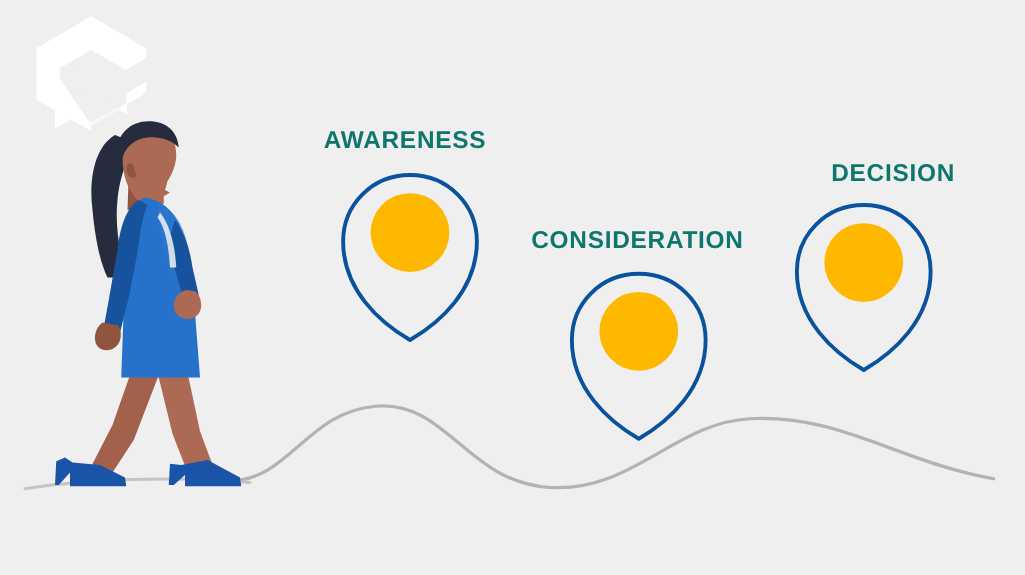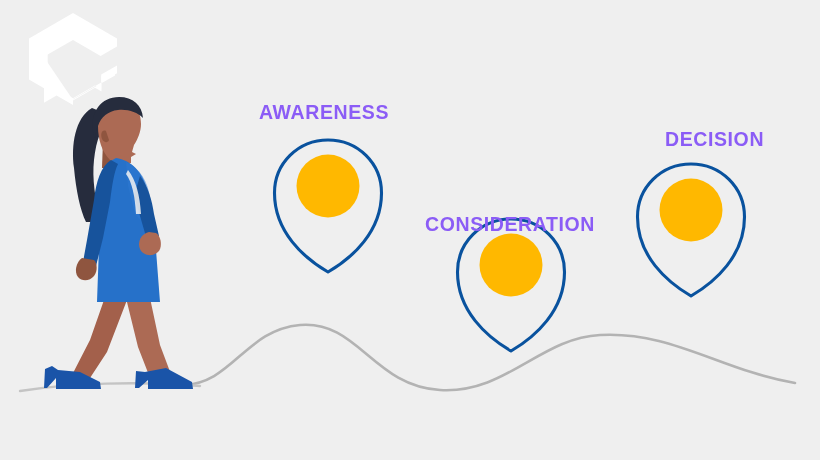--- a/index.html
+++ b/index.html
@@ -25,26 +25,26 @@
     top: 0;
     width: 820px;
     height: 460px;
   }
   .stage-label {
     position: absolute;
     font-family: "Liberation Sans", sans-serif;
     font-weight: 700;
     font-size: 19.5px;
     letter-spacing: 0.6px;
-    color: #8b5cf6;
+    color: #0f766e;
     white-space: nowrap;
     line-height: 1;
   }
   #label-awareness { left: 259px; top: 103px; }
-  #label-consideration { left: 425px; top: 183px; margin-top: 32px; }
+  #label-consideration { left: 425px; top: 183px; }
   #label-decision { left: 665px; top: 130px; }
 </style>
 </head>
 <body>
 
 <div id="stage">
 
   <svg id="art" viewBox="0 0 820 460" xmlns="http://www.w3.org/2000/svg">
 
     <rect x="0" y="0" width="820" height="460" fill="#EFEFEF"></rect>

